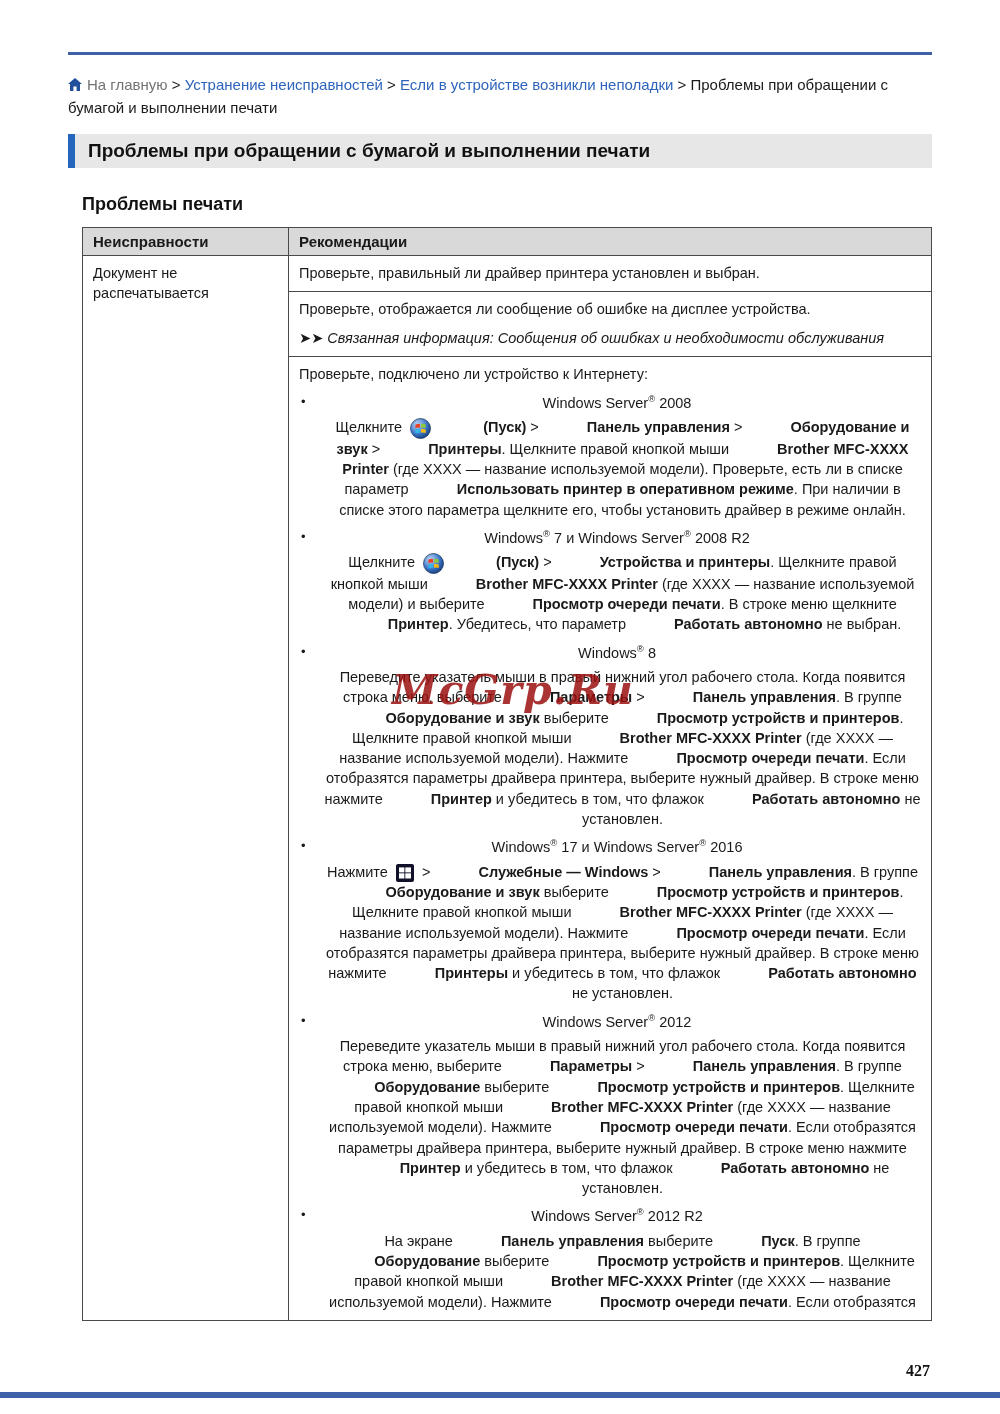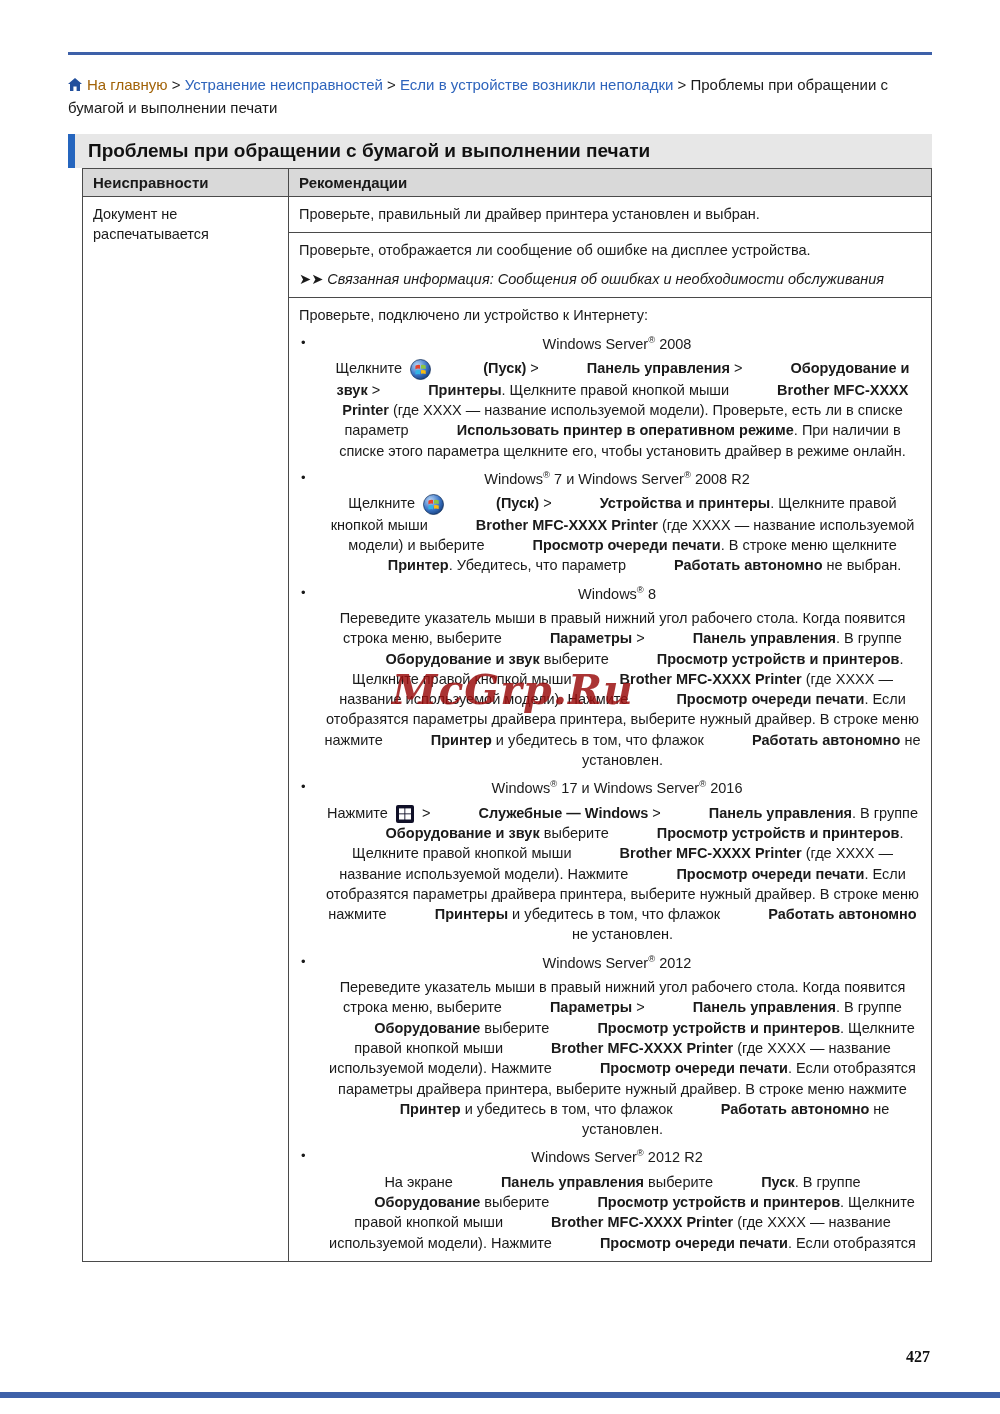--- a/index.html
+++ b/index.html
@@ -24,21 +24,21 @@
     background:#3e61a9;
   }
   .breadcrumb {
     margin-top:18px;
     font-size:15px;
     line-height:1.55;
     color:#1a1a1a;
   }
   .breadcrumb a { text-decoration:none; }
   a.crumb-link { color:#2e64bc; }
-  a.crumb-link.dark { color:#a16207; }
+  a.crumb-link.dark { color:#737373; }
   .title-bar {
     margin-top:14px;
     background:#e7e7e7;
     display:flex;
     align-items:stretch;
     min-height:34px;
   }
   .title-accent {
     width:7px;
     background:#2565be;
@@ -113,21 +113,21 @@
     font-weight:bold;
     font-size:41px;
     letter-spacing:1px;
     color:rgba(155,16,16,0.85);
     z-index:5;
     pointer-events:none;
   }
   .page-number {
     position:absolute;
     right:70px;
-    bottom:48px;
+    bottom:34px;
     font-family:"Liberation Serif","DejaVu Serif",serif;
     font-weight:bold;
     font-size:16px;
     color:#111;
   }
   .bottom-rule {
     position:absolute;
     left:0; right:0; bottom:16px;
     height:6px;
     background:#3e61a9;
@@ -141,20 +141,21 @@
 
   <nav class="breadcrumb"><span class="inline-icon home"><svg width="14" height="13" viewBox="0 0 14 13">
           <path fill="#224f9c" d="M7 0 L14 6 L12 6 L12 13 L8.6 13 L8.6 8.6 L5.4 8.6 L5.4 13 L2 13 L2 6 L0 6 Z"></path>
         </svg></span><a href="#" class="crumb-link dark">На главную</a><span> &gt; </span><a href="#" class="crumb-link">Устранение неисправностей</a><span> &gt; </span><a href="#" class="crumb-link">Если в устройстве возникли неполадки</a><span> &gt; </span><span>Проблемы при обращении с бумагой и выполнении печати</span></nav>
 
   <div class="title-bar">
     <span class="title-accent"></span>
     <h1 class="page-title">Проблемы при обращении с бумагой и выполнении печати</h1>
   </div>
 
+  <h2 class="section-title">Проблемы печати</h2>
 
   <table class="troubleshooting">
     <thead>
       <tr>
         <th>Неисправности</th>
         <th>Рекомендации</th>
       </tr>
     </thead>
     <tbody id="table-body">
         <tr>

